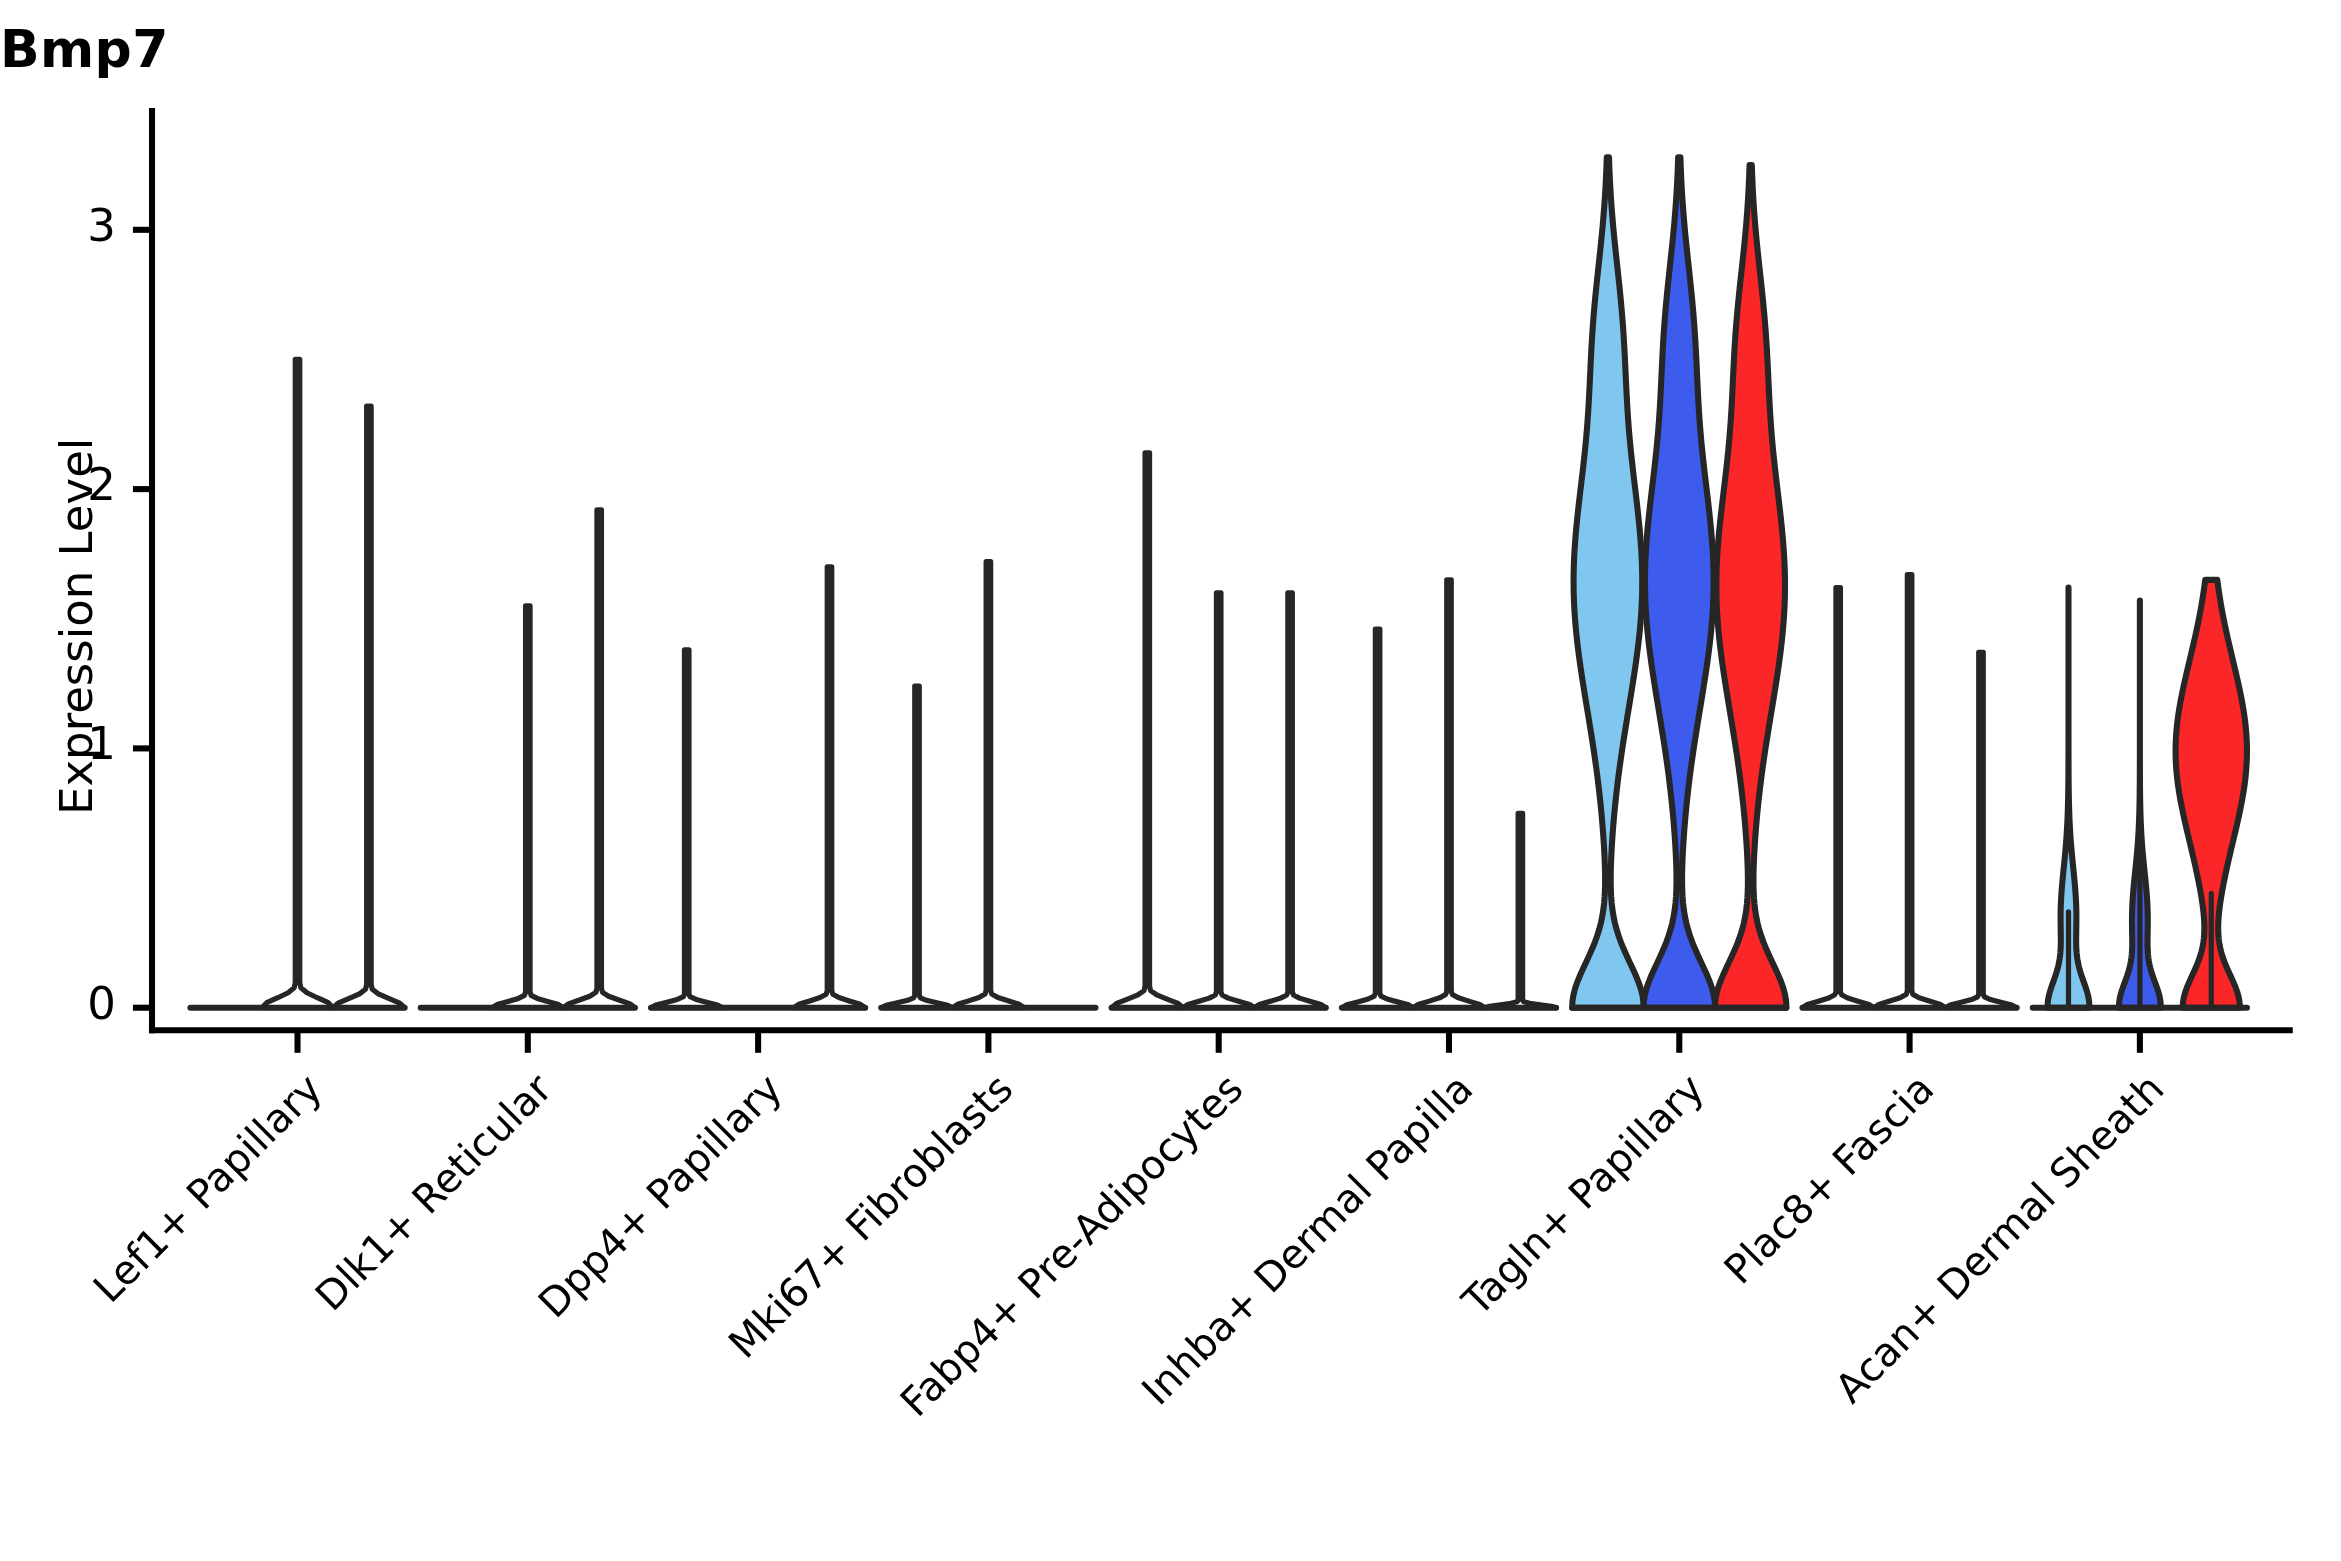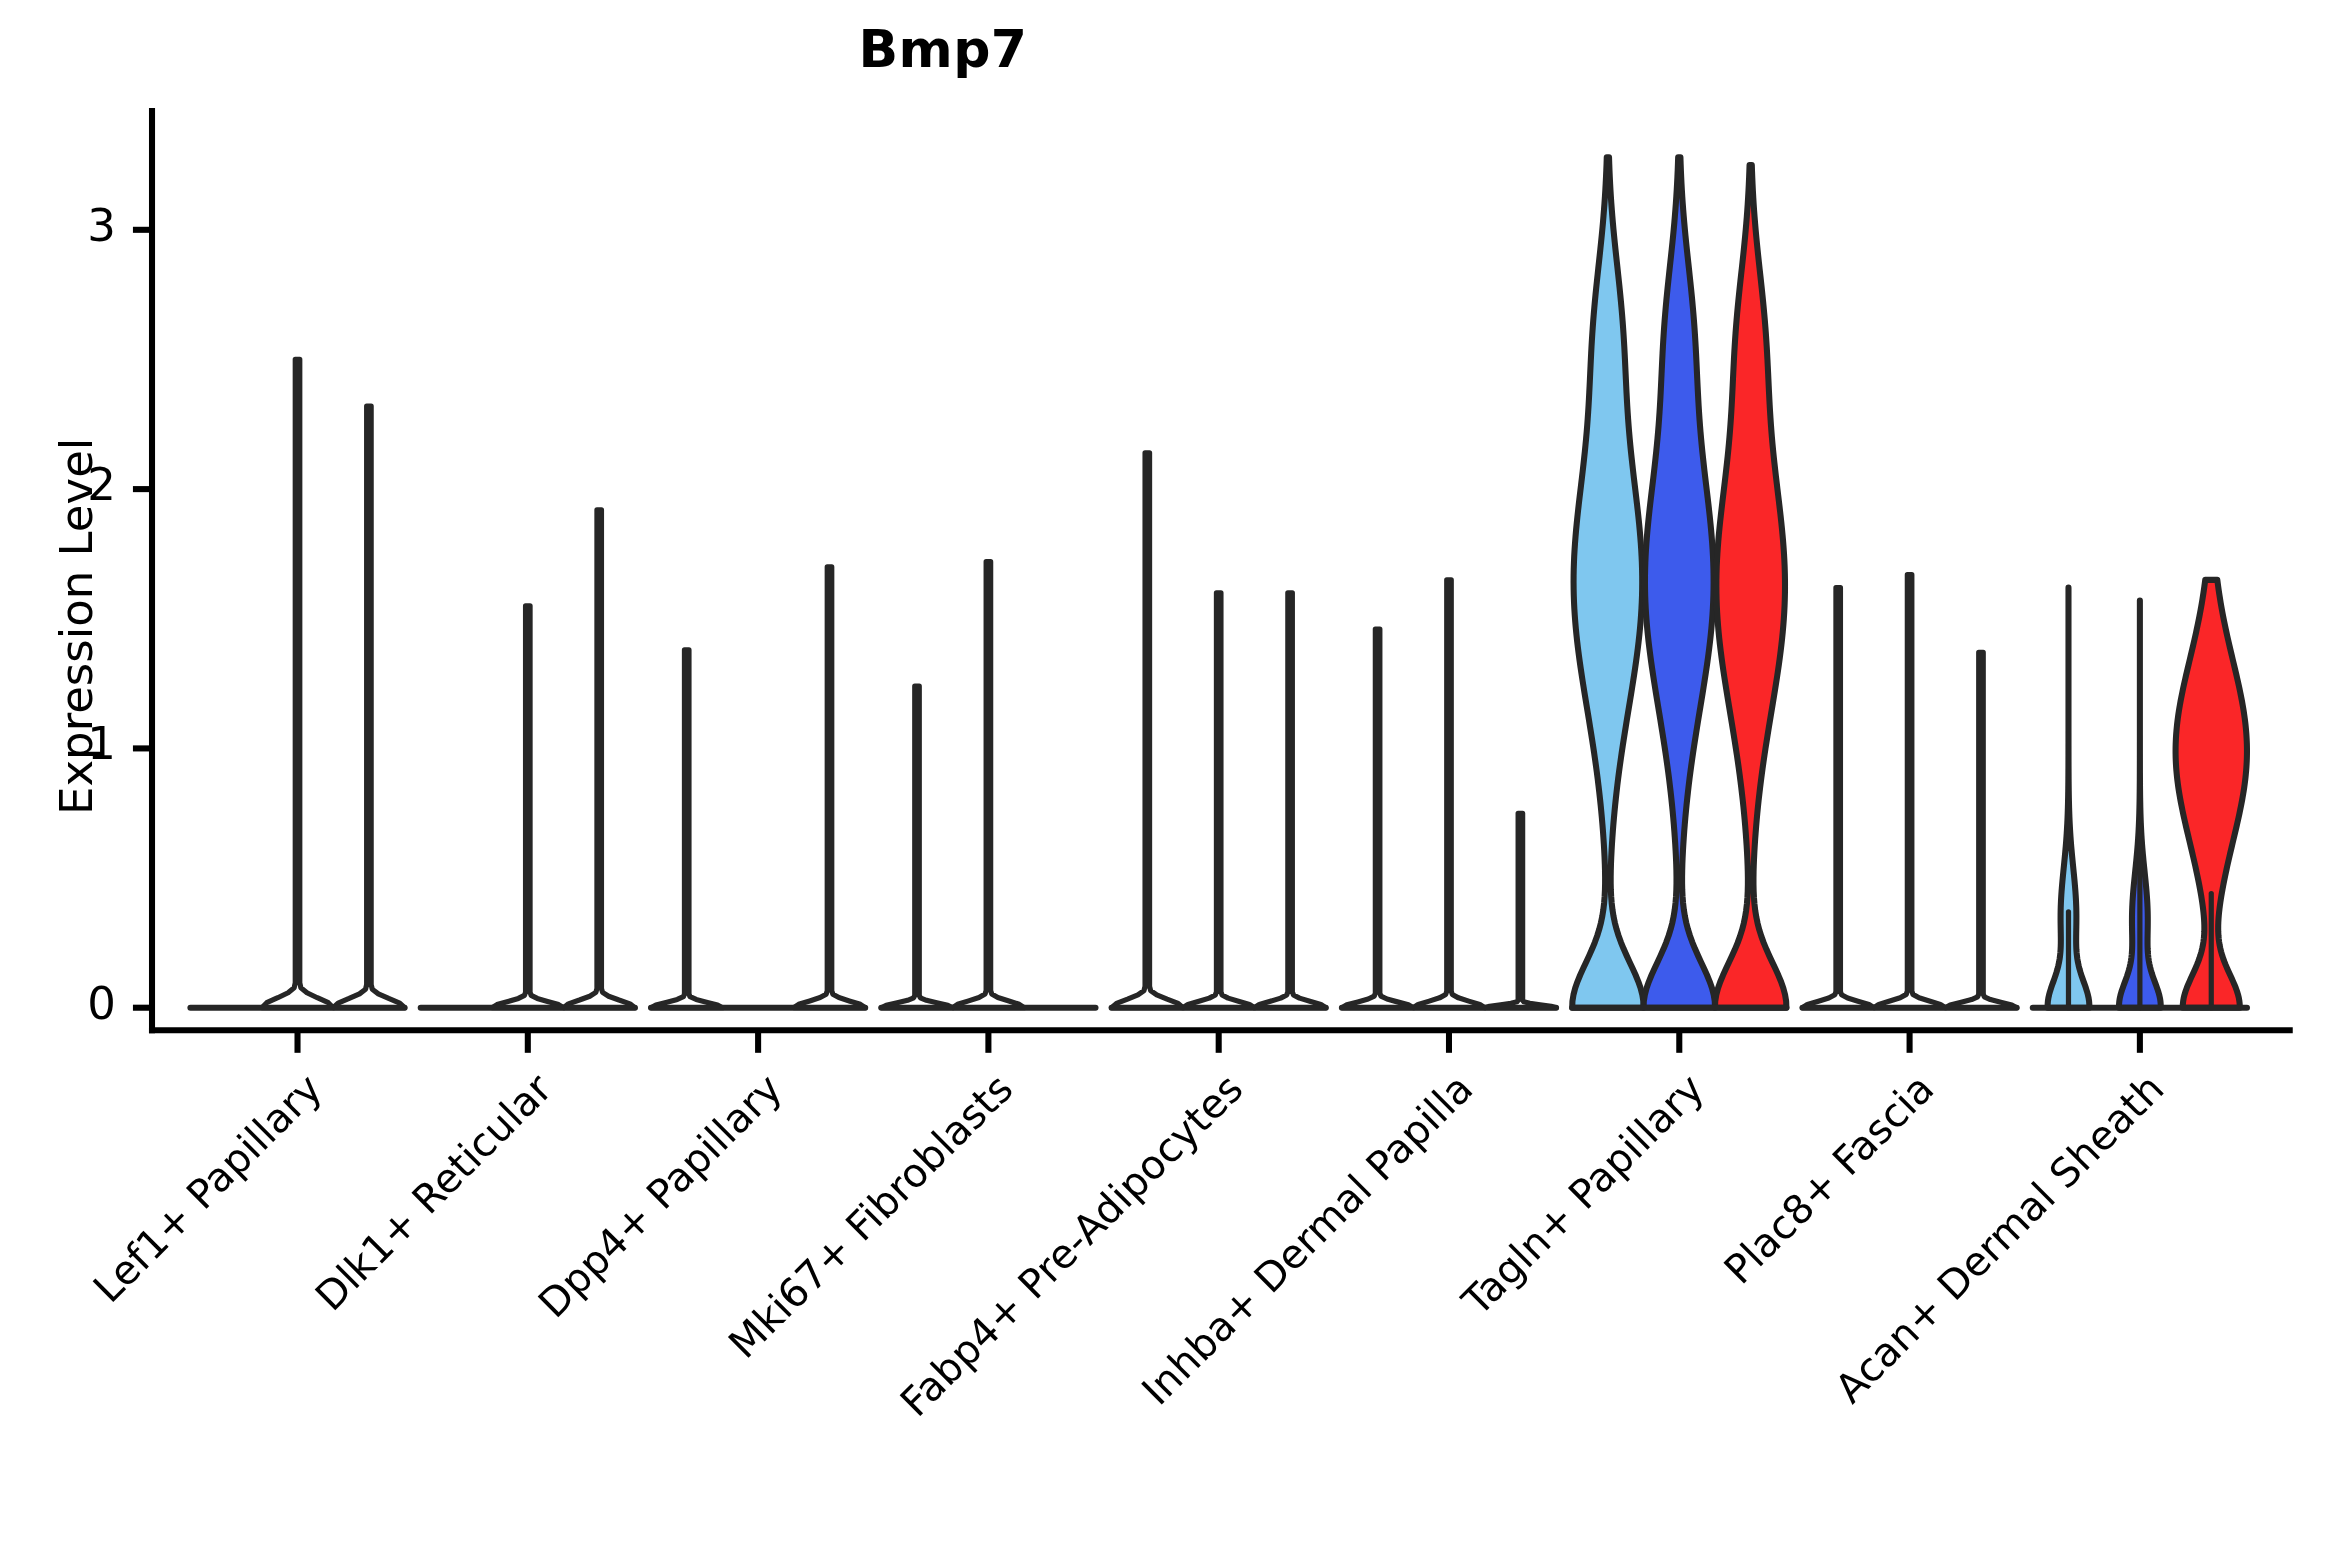--- a/index.html
+++ b/index.html
@@ -1,20 +1,20 @@
 <!DOCTYPE html>
 <html style="font-size:14px"><head>
 <meta charset="utf-8">
 <style>
   html,body{margin:0;padding:0;background:#ffffff;}
   body{width:2342px;height:1561px;font-family:"DejaVu Sans",sans-serif;overflow:hidden;}
   #figure{position:relative;width:2342px;height:1561px;background:#ffffff;}
   #plot-svg{position:absolute;left:0;top:0;width:2342px;height:1561px;display:block;}
   .chart-title{
-    position:absolute;left:0;top:19px;width:1886px;text-align:center;
+    position:absolute;left:0;top:19px;width:1886px;text-align:left;
     font-family:"DejaVu Sans",sans-serif;font-weight:bold;font-size:52px;color:#000000;
     letter-spacing:0.4px;
   }
   .y-axis-title{
     position:absolute;
     font-family:"DejaVu Sans",sans-serif;font-size:45px;color:#000000;
     transform-origin:0 0;white-space:nowrap;
   }
   .tick-label{
     position:absolute;font-family:"DejaVu Sans",sans-serif;font-size:45px;color:#000000;

